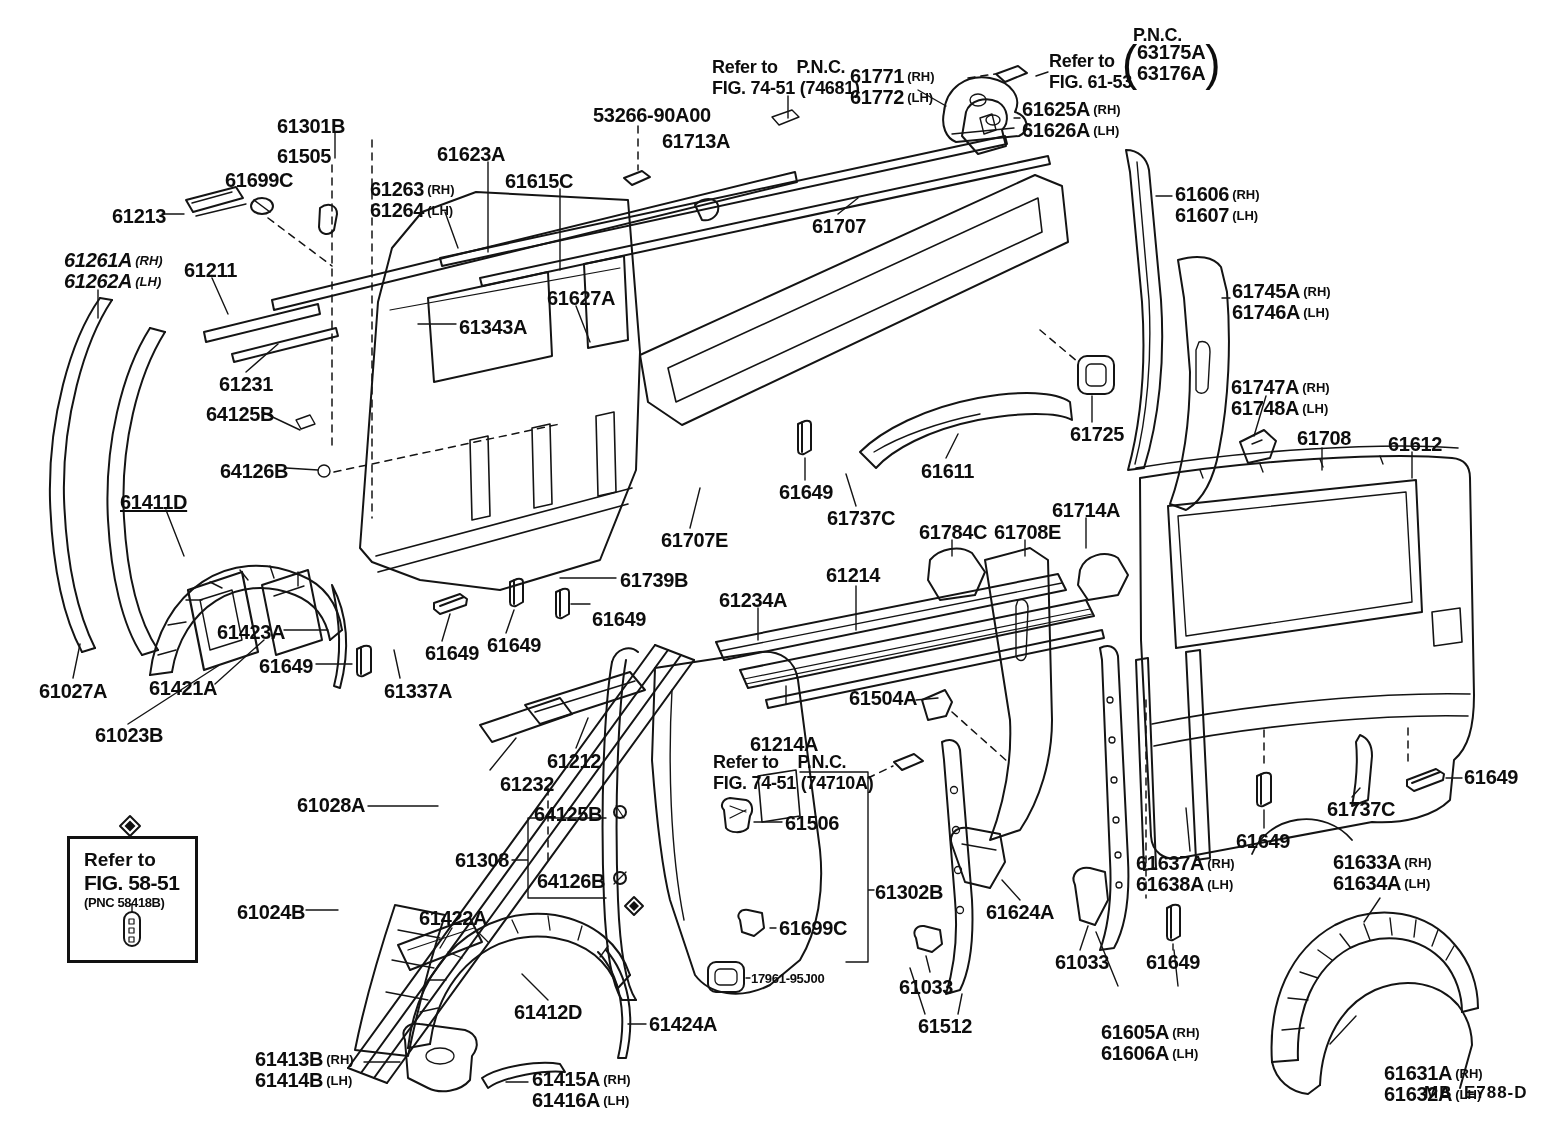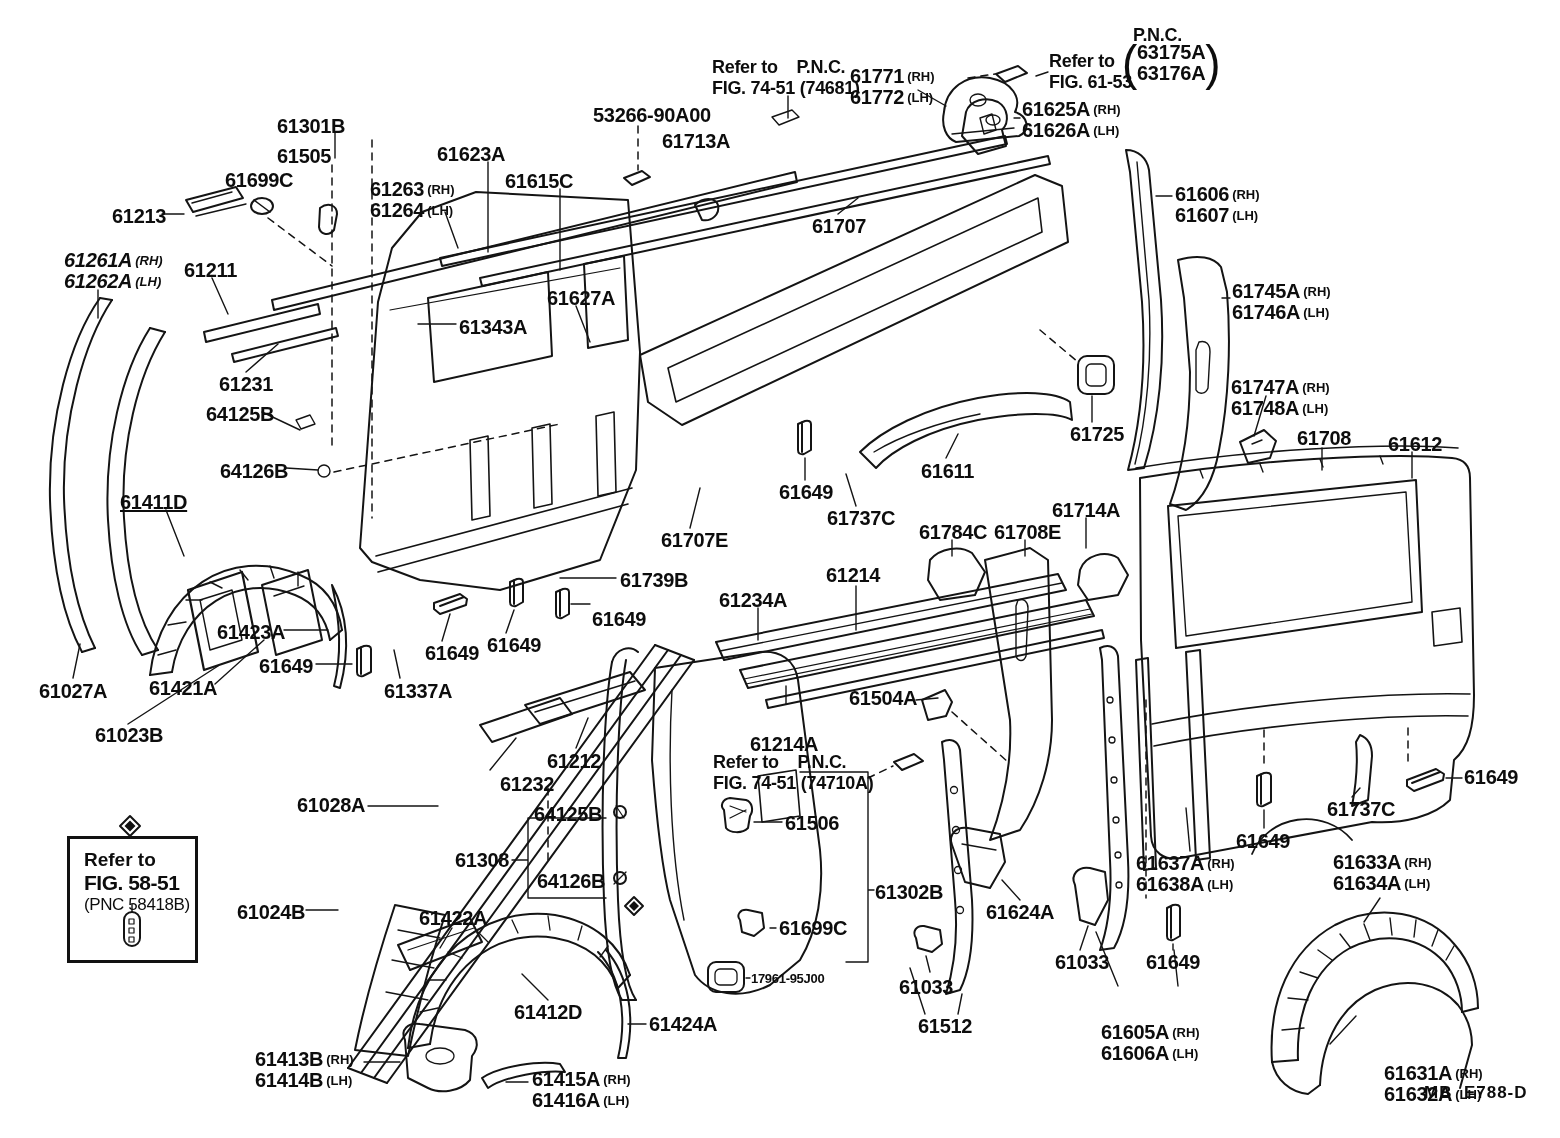--- a/index.html
+++ b/index.html
@@ -10,21 +10,21 @@
   .lbl{position:absolute;color:#0d0d0d;font-weight:700;font-size:20px;line-height:21px;
        letter-spacing:-0.3px;white-space:pre;}
   .lbl .sfx{font-size:13px;letter-spacing:0;margin-left:3px;vertical-align:2px;}
   .lbl.stack{display:flex;align-items:center;}
   .lbl .paren{font-size:46px;font-weight:400;line-height:40px;transform:scaleY(1.08);}
   .lbl .col{display:flex;flex-direction:column;}
   .note-box{position:absolute;left:67px;top:836px;width:131px;height:127px;
             border:3px solid #111;box-sizing:border-box;padding:10px 0 0 14px;color:#0d0d0d;}
   .note-box .nb1{font-size:19px;font-weight:700;}
   .note-box .nb2{font-size:21px;font-weight:700;letter-spacing:-0.5px;}
-  .note-box .nb3{font-size:17px;font-weight:400;letter-spacing:-0.4px;}
+  .note-box .nb3{font-size:13px;font-weight:700;letter-spacing:-0.4px;}
   .drawing-code{position:absolute;left:1424px;top:1083px;font-size:17px;font-weight:700;
                 letter-spacing:1px;color:#0d0d0d;white-space:pre;}
 </style>
 </head>
 <body>
 
 <div class="stage">
 
 <svg class="art" width="1560" height="1138" viewBox="0 0 1560 1138" fill="none" stroke="#141414" stroke-width="2" stroke-linecap="round" stroke-linejoin="round">
 

